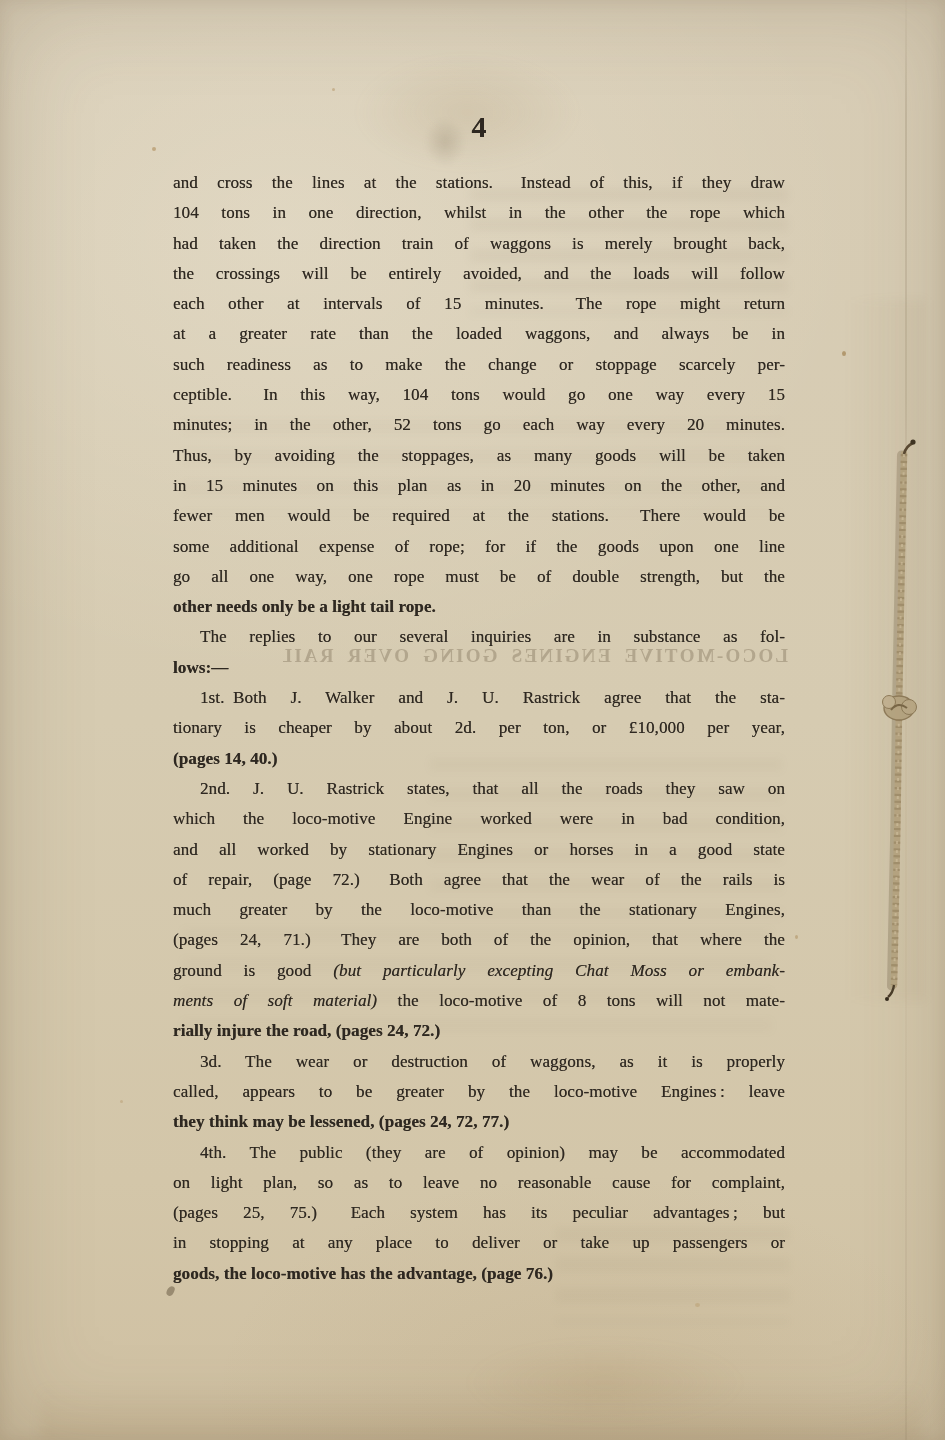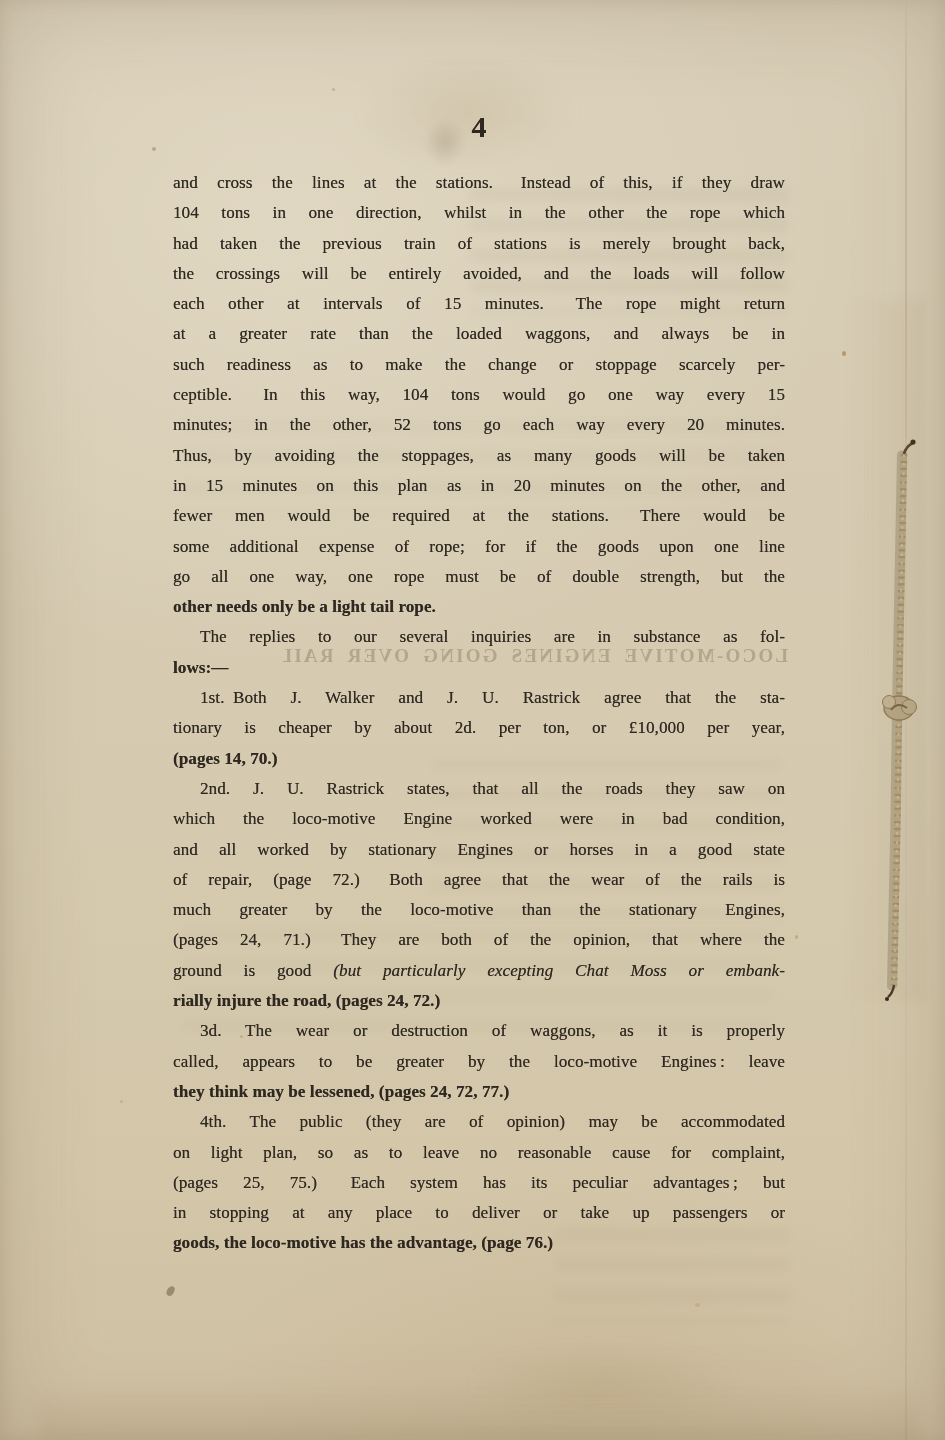--- a/index.html
+++ b/index.html
@@ -113,45 +113,46 @@
   <div class="smudge sm2"></div>
   <div class="smudge sm3"></div>
   <div class="smudge sm4"></div>
   <div class="smudge sm5"></div>
   <div class="ghost">LOCO-MOTIVE ENGINES GOING OVER RAILW</div>
 
   <div class="folio">4</div>
   <div class="text-block">
       <div class="line"><span>and cross the lines at the stations.  Instead of this, if they draw</span></div>
       <div class="line"><span>104 tons in one direction, whilst in the other the rope which</span></div>
-      <div class="line"><span>had taken the previous train of stations is merely brought back,</span></div>
+      <div class="line"><span>had taken the direction train of waggons is merely brought back,</span></div>
       <div class="line"><span>the crossings will be entirely avoided, and the loads will follow</span></div>
       <div class="line"><span>each other at intervals of 15 minutes.  The rope might return</span></div>
       <div class="line"><span>at a greater rate than the loaded waggons, and always be in</span></div>
       <div class="line"><span>such readiness as to make the change or stoppage scarcely per-</span></div>
       <div class="line"><span>ceptible.  In this way, 104 tons would go one way every 15</span></div>
       <div class="line"><span>minutes; in the other, 52 tons go each way every 20 minutes.</span></div>
       <div class="line"><span>Thus, by avoiding the stoppages, as many goods will be taken</span></div>
       <div class="line"><span>in 15 minutes on this plan as in 20 minutes on the other, and</span></div>
       <div class="line"><span>fewer men would be required at the stations.  There would be</span></div>
       <div class="line"><span>some additional expense of rope; for if the goods upon one line</span></div>
       <div class="line"><span>go all one way, one rope must be of double strength, but the</span></div>
       <div class="line nofill"><span>other needs only be a light tail rope.</span></div>
       <div class="line indent"><span>The replies to our several inquiries are in substance as fol-</span></div>
       <div class="line nofill"><span>lows:—</span></div>
       <div class="line indent"><span>1st. Both J. Walker and J. U. Rastrick agree that the sta-</span></div>
       <div class="line"><span>tionary is cheaper by about 2d. per ton, or £10,000 per year,</span></div>
-      <div class="line nofill"><span>(pages 14, 70.)</span></div>
+      <div class="line nofill"><span>(pages 14, 40.)</span></div>
       <div class="line indent"><span>2nd. J. U. Rastrick states, that all the roads they saw on</span></div>
       <div class="line"><span>which the loco-motive Engine worked were in bad condition,</span></div>
       <div class="line"><span>and all worked by stationary Engines or horses in a good state</span></div>
       <div class="line"><span>of repair, (page 72.)  Both agree that the wear of the rails is</span></div>
       <div class="line"><span>much greater by the loco-motive than the stationary Engines,</span></div>
       <div class="line"><span>(pages 24, 71.)  They are both of the opinion, that where the</span></div>
       <div class="line"><span>ground is good </span><span class="it">(but particularly excepting Chat Moss or embank-</span></div>
+      <div class="line"><span class="it">ments of soft material)</span><span> the loco-motive of 8 tons will not mate-</span></div>
       <div class="line nofill"><span>rially injure the road, (pages 24, 72.)</span></div>
       <div class="line indent"><span>3d. The wear or destruction of waggons, as it is properly</span></div>
       <div class="line"><span>called, appears to be greater by the loco-motive Engines : leave</span></div>
       <div class="line nofill"><span>they think may be lessened, (pages 24, 72, 77.)</span></div>
       <div class="line indent"><span>4th. The public (they are of opinion) may be accommodated</span></div>
       <div class="line"><span>on light plan, so as to leave no reasonable cause for complaint,</span></div>
       <div class="line"><span>(pages 25, 75.)  Each system has its peculiar advantages ; but</span></div>
       <div class="line"><span>in stopping at any place to deliver or take up passengers or</span></div>
       <div class="line nofill"><span>goods, the loco-motive has the advantage, (page 76.)</span></div>
     </div>

